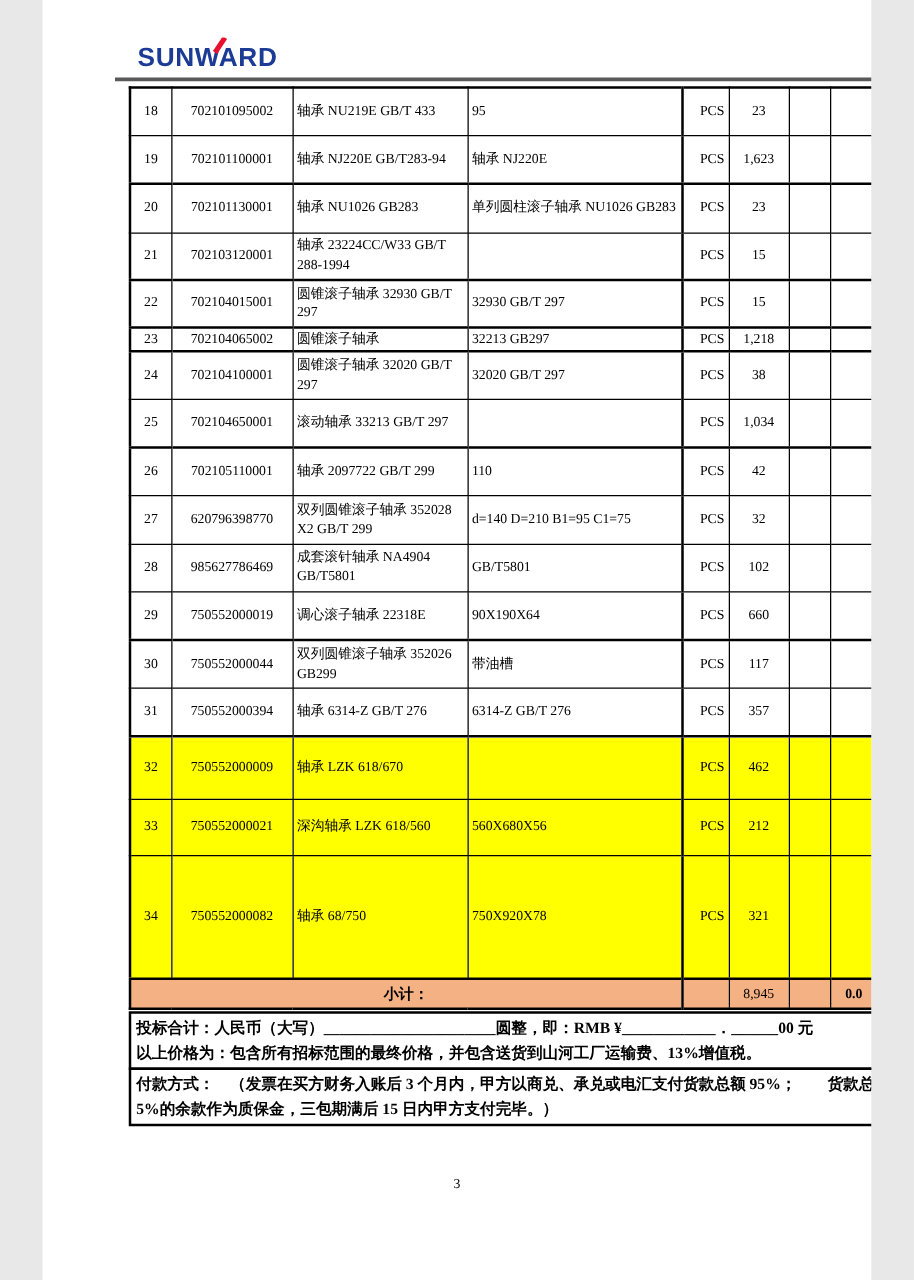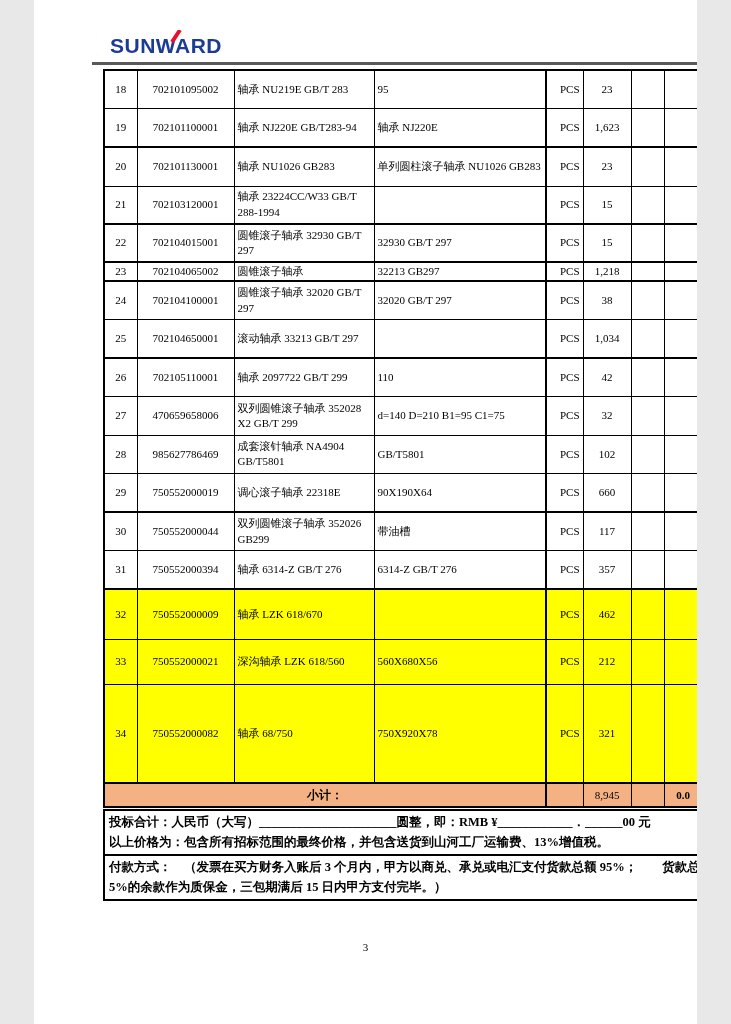--- a/index.html
+++ b/index.html
@@ -71,21 +71,21 @@
           <col style="width:37px">
           <col style="width:48px">
         <col style="width:33px">
           <col style="width:38px">
           <col style="width:48px">
       </colgroup>
       <tbody>
           <tr style="height: 38px;">
             <td class="c-no">18</td>
             <td class="c-code">702101095002</td>
-            <td class="c-name">轴承 NU219E GB/T 283</td>
+            <td class="c-name">轴承 NU219E GB/T 433</td>
             <td class="c-spec">95</td>
             <td class="c-unit">PCS</td>
             <td class="c-qty">23</td>
             <td class="c-b1"></td>
             <td class="c-b2"></td>
             <td class="c-rm-empty" rowspan="14"></td>
           </tr>
           <tr class="tb" style="height: 39px;">
             <td class="c-no">19</td>
             <td class="c-code">702101100001</td>
@@ -161,21 +161,21 @@
             <td class="c-code">702105110001</td>
             <td class="c-name">轴承 2097722 GB/T 299</td>
             <td class="c-spec">110</td>
             <td class="c-unit">PCS</td>
             <td class="c-qty">42</td>
             <td class="c-b1"></td>
             <td class="c-b2"></td>
           </tr>
           <tr style="height: 39px;">
             <td class="c-no">27</td>
-            <td class="c-code">470659658006</td>
+            <td class="c-code">620796398770</td>
             <td class="c-name">双列圆锥滚子轴承 352028 X2 GB/T 299</td>
             <td class="c-spec">d=140 D=210 B1=95 C1=75</td>
             <td class="c-unit">PCS</td>
             <td class="c-qty">32</td>
             <td class="c-b1"></td>
             <td class="c-b2"></td>
           </tr>
           <tr style="height: 38px;">
             <td class="c-no">28</td>
             <td class="c-code">985627786469</td>

